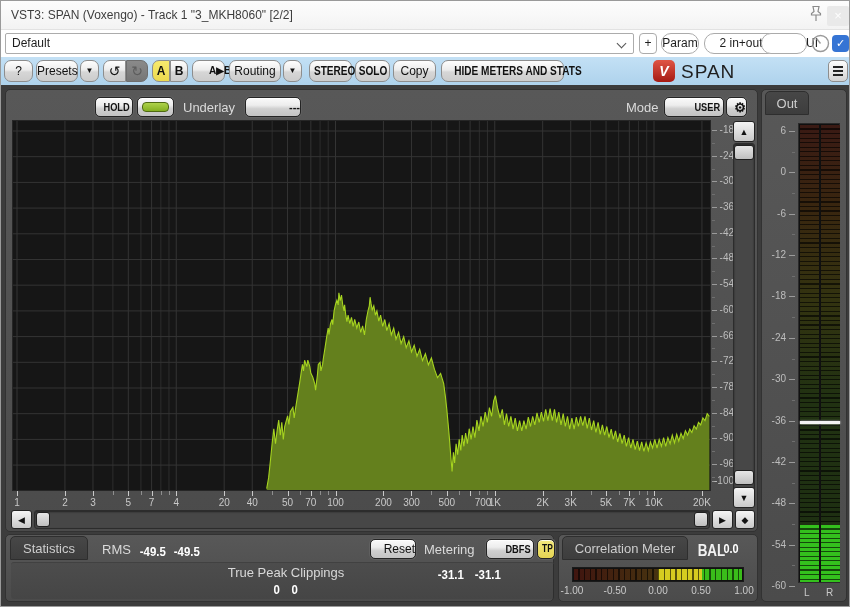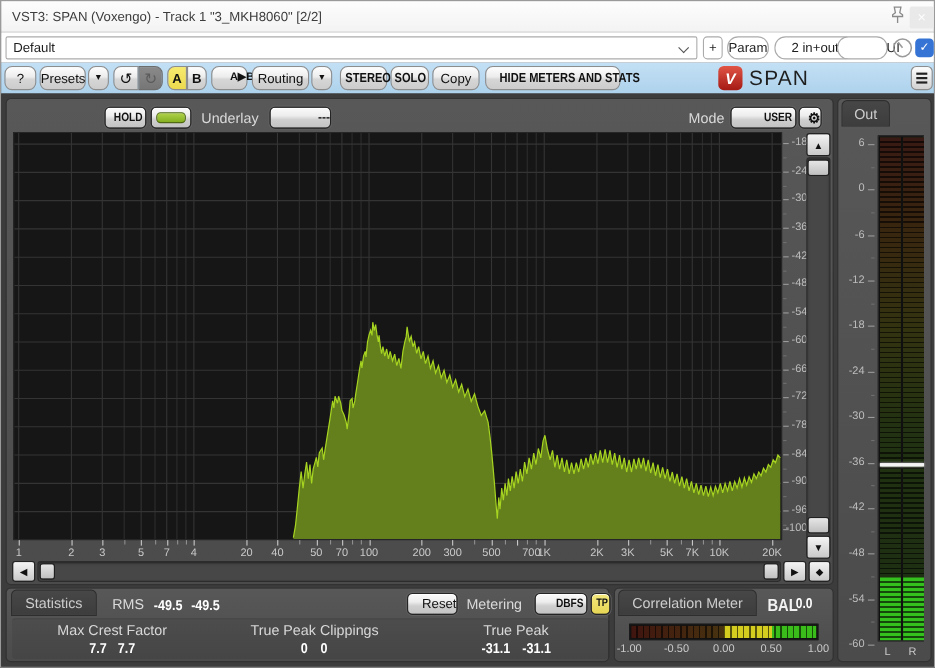--- a/index.html
+++ b/index.html
@@ -400,30 +400,25 @@
       <div class="tab" style="left:4px;top:1px;width:78px;height:24px;line-height:24px;">Statistics</div>
       <div class="dlabel" style="left:96px;top:7px;">RMS</div>
       <div class="valpair" style="position:absolute;left:132px;top:7px;">
         <span>-49.5</span>&nbsp;<span>-49.5</span>
       </div>
       <div class="dbtn" style="left:364px;top:4px;width:46px;height:20px;line-height:18px;font-weight:normal;font-size:12px;">Reset</div>
       <div class="dlabel" style="left:418px;top:7px;">Metering</div>
       <div class="dbtn" style="left:480px;top:4px;width:48px;height:20px;line-height:18px;"><span class="cond">DBFS</span></div>
       <div class="dbtn yellow" style="left:531px;top:4px;width:18px;height:20px;line-height:18px;font-size:10px;"><span class="cond">TP</span></div>
       <div id="stats-inset"></div>
-      <div class="statgroup" style="left:20px;top:30px;width:152px;">
-        <div class="lab">Max Crest Factor</div>
-        <div class="vals"><span>7.7</span>&nbsp;&nbsp;<span>7.7</span></div>
-      </div>
       <div class="statgroup" style="left:198px;top:30px;width:164px;">
         <div class="lab">True Peak Clippings</div>
         <div class="vals"><span>0</span>&nbsp;&nbsp;&nbsp;<span>0</span></div>
       </div>
       <div class="statgroup" style="left:382px;top:30px;width:162px;">
-        <div class="lab">True Peak</div>
         <div class="vals"><span>-31.1</span>&nbsp;&nbsp;<span>-31.1</span></div>
       </div>
     </div>
 
     <div class="panel" style="left:557px;top:449px;width:200px;height:68px;">
       <div class="tab" style="left:3px;top:1px;width:126px;height:24px;line-height:24px;">Correlation Meter</div>
       <div class="dlabel" style="left:136px;top:7px;font-size:16px;font-weight:bold;color:#f2f2f2;"><span class="cond">BAL</span></div>
       <div class="dlabel" style="left:163px;top:6px;font-size:13px;font-weight:bold;color:#fff;"><span class="cond">0.0</span></div>
       <div id="corr-bar">
         <div id="corr-fill" style="background: linear-gradient(90deg, rgb(64, 21, 15) 0%, rgb(71, 51, 16) 50%, rgb(213, 204, 32) 50%, rgb(213, 204, 32) 76%, rgb(58, 188, 26) 76%, rgb(58, 188, 26) 100%);"></div>

